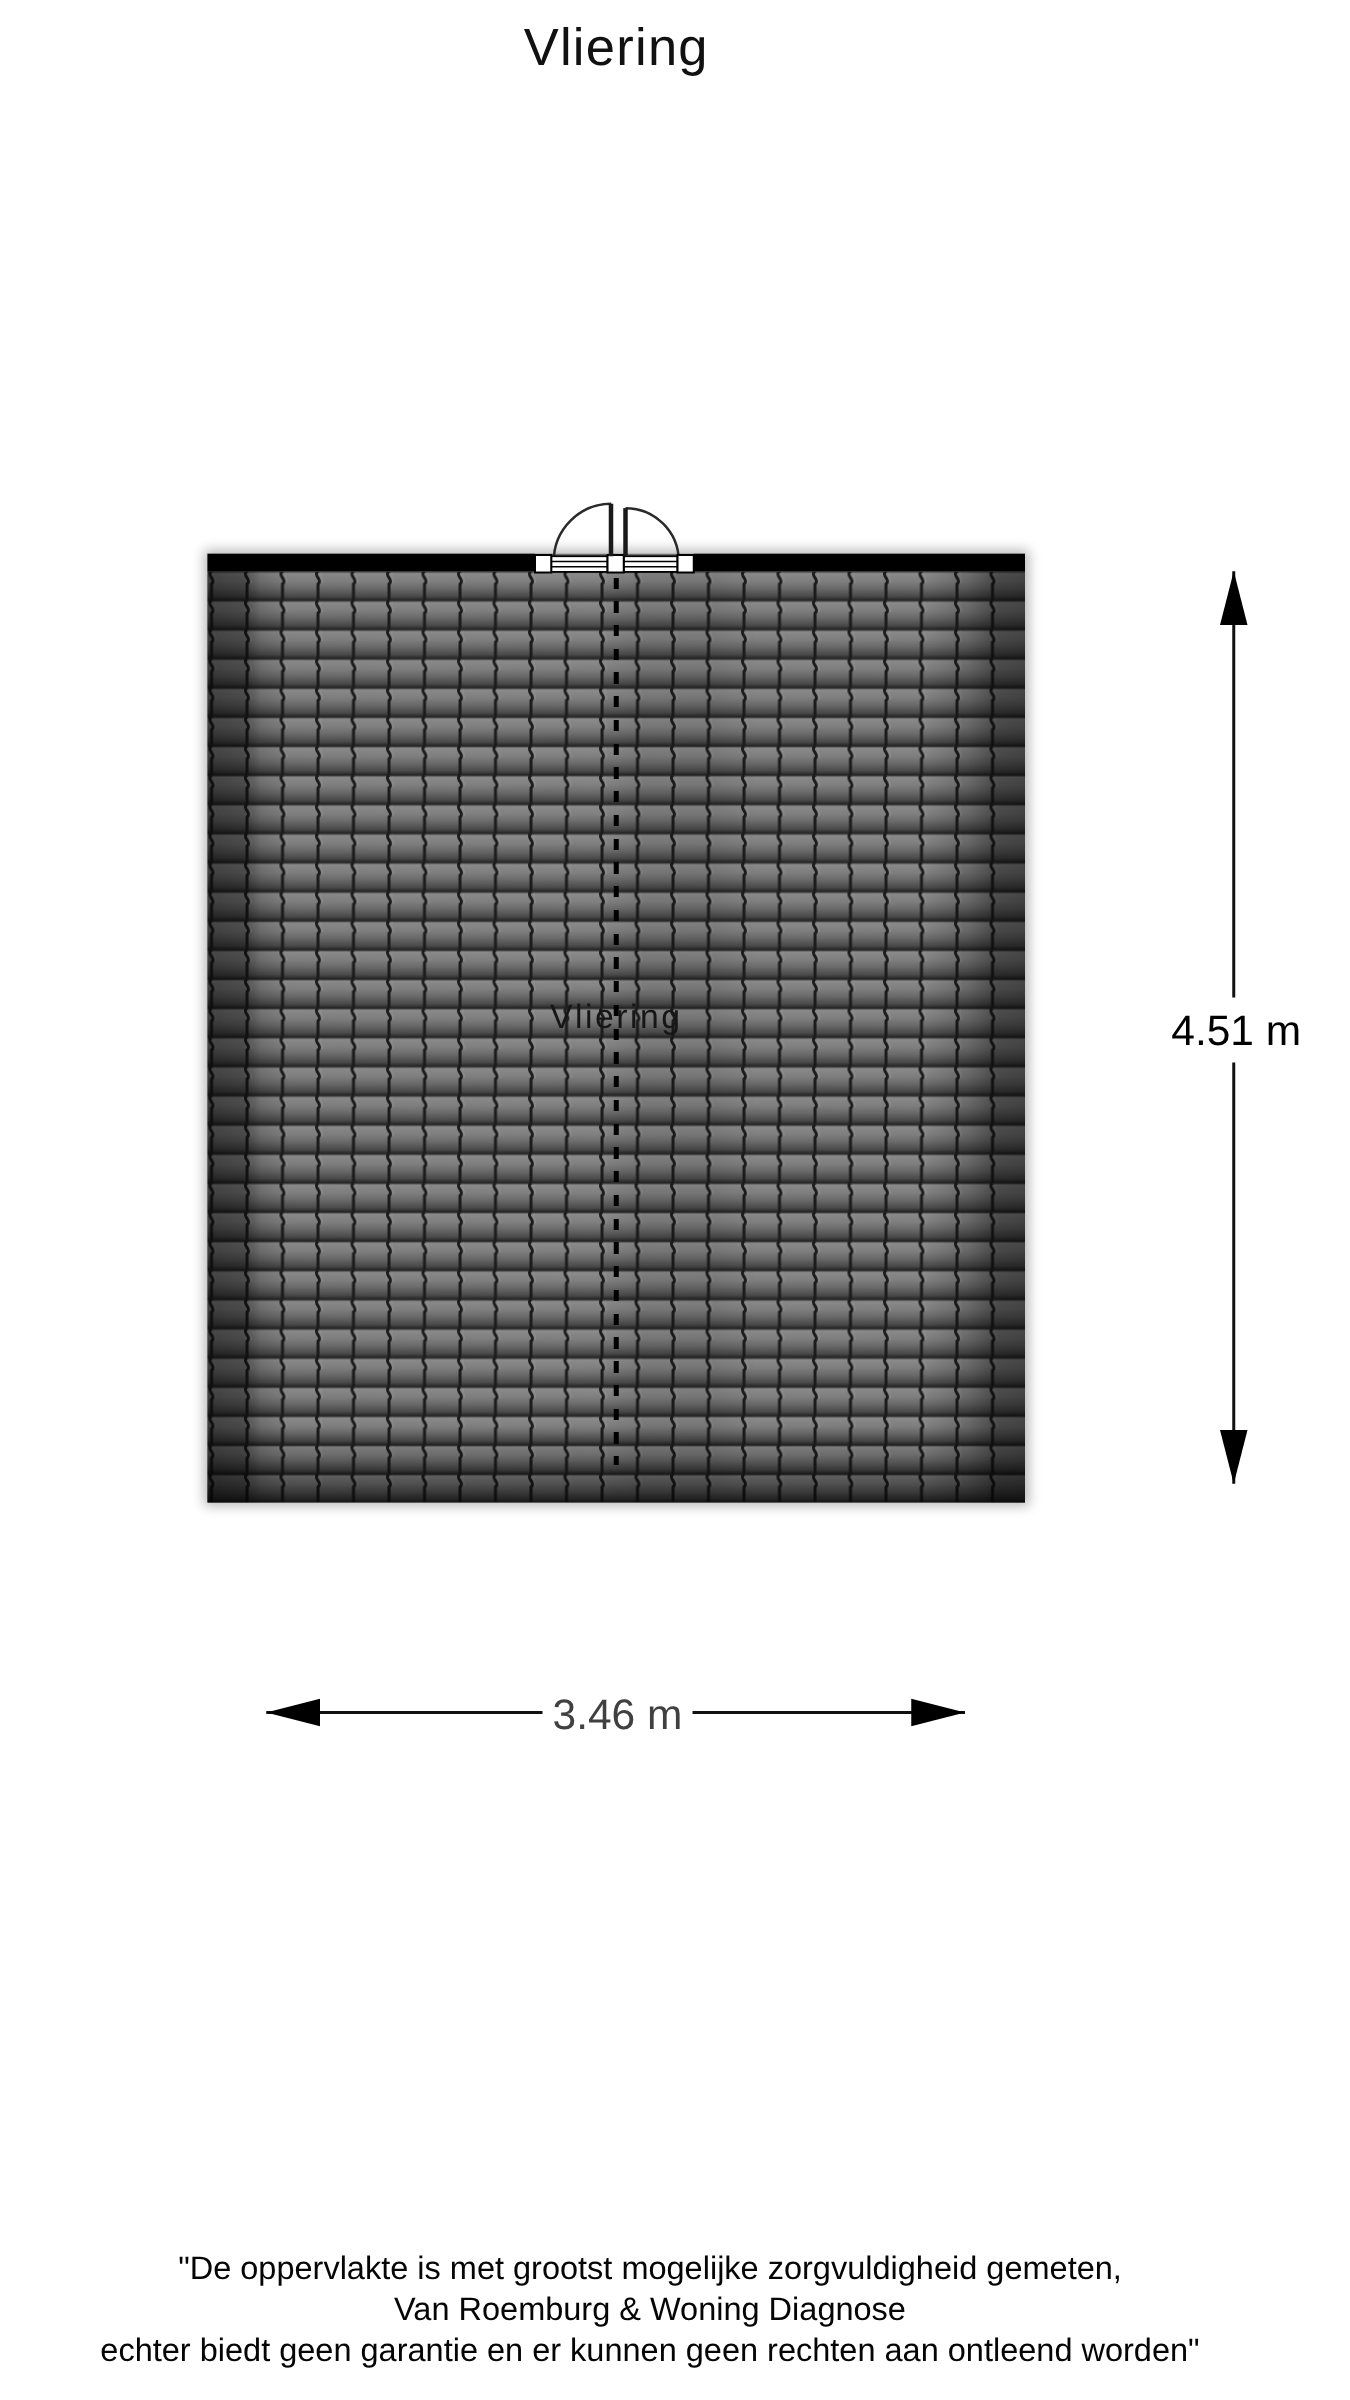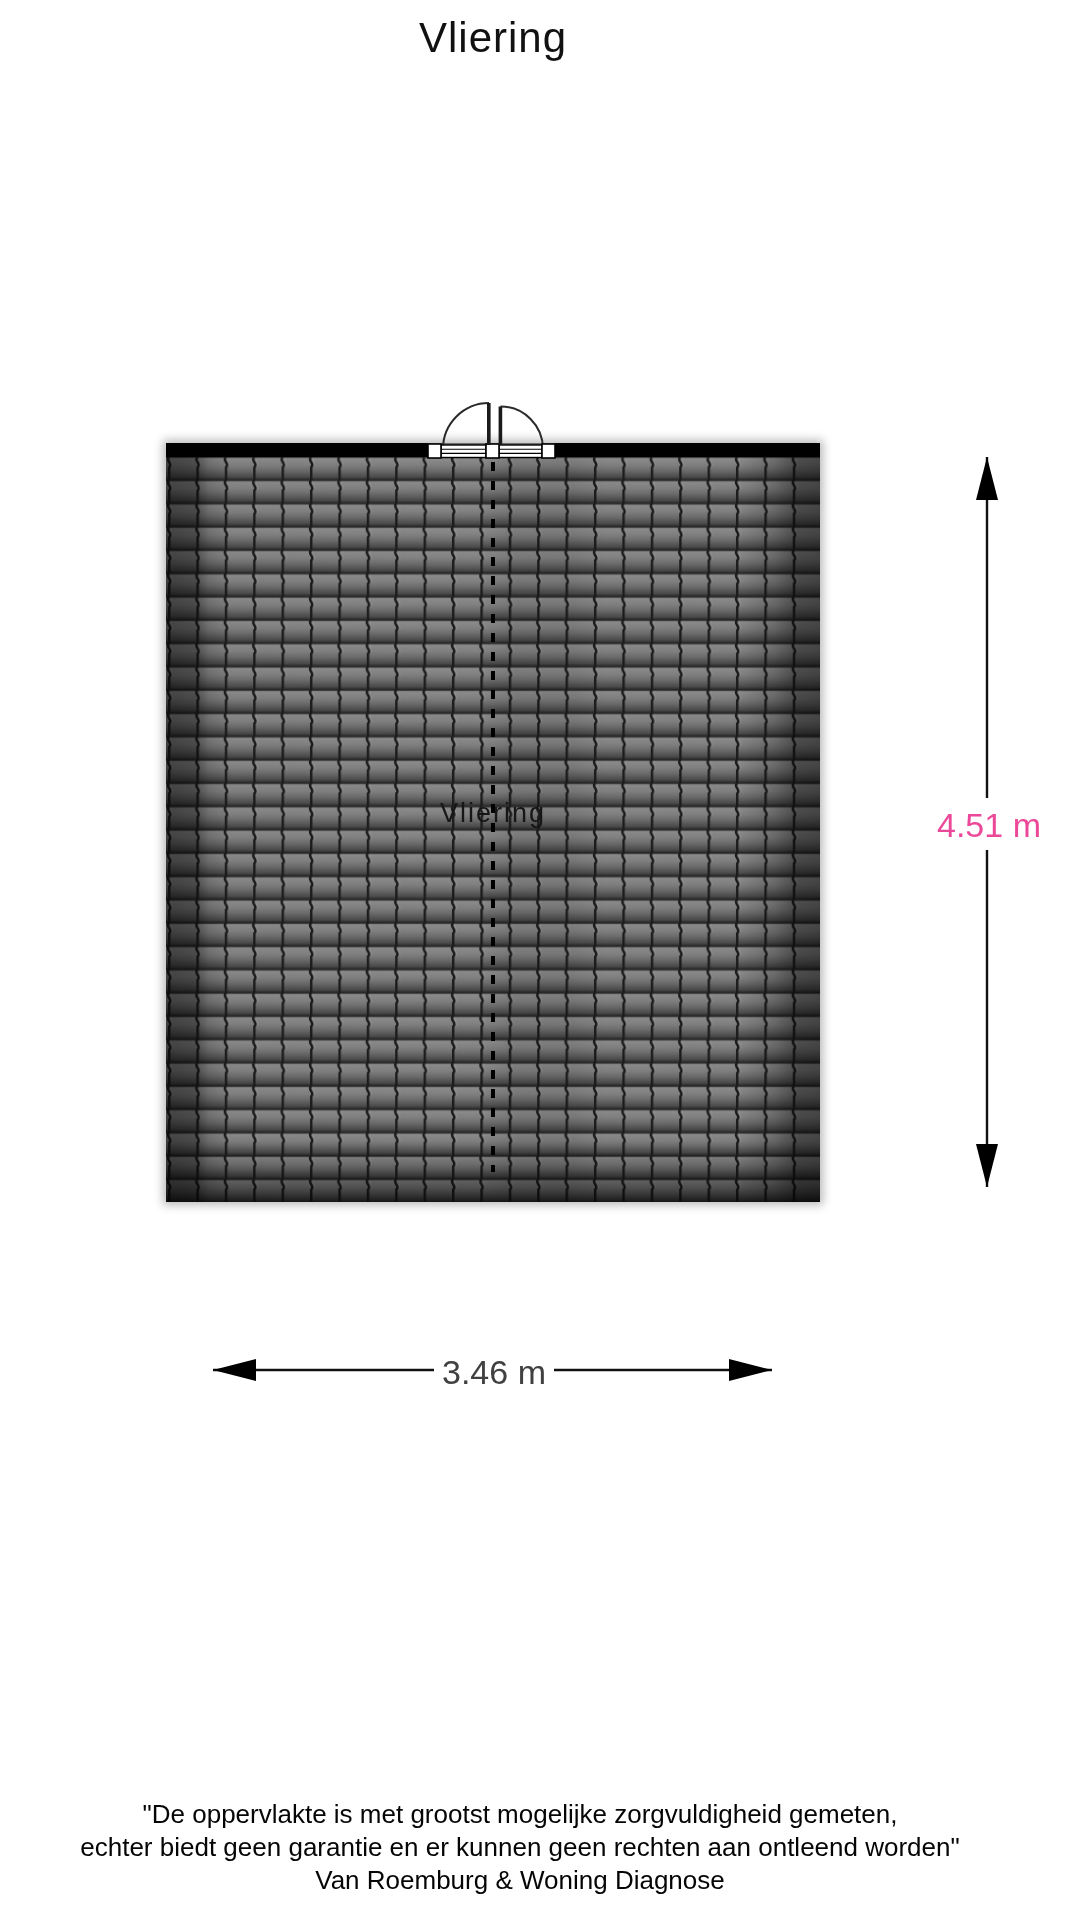--- a/index.html
+++ b/index.html
@@ -41,21 +41,21 @@
   .room-label{
     left:0;top:353px;width:654px;text-align:center;
     font-size:27px;line-height:34px;color:#161616;letter-spacing:2px;
   }
   
   .door-svg{left:426px;top:395px;width:132px;height:66px;}
   
   .vdim-svg{left:955px;top:450px;width:64px;height:745px;}
   .vdim-label{
     left:927px;top:806px;width:124px;text-align:center;
-    font-size:34px;line-height:38px;color:#ec4899;background:#fff;
+    font-size:34px;line-height:38px;color:#000000;background:#fff;
   }
   .hdim-svg{left:205px;top:1342px;width:580px;height:56px;}
   .hdim-label{
     left:434px;top:1352px;width:120px;text-align:center;
     font-size:34px;line-height:40px;color:#404040;background:#fff;
   }
   
   .disclaimer{
     left:0;top:1798px;width:1040px;text-align:center;
     font-size:26px;line-height:33px;color:#050505;
@@ -134,17 +134,17 @@
   <svg class="abs hdim-svg" width="580" height="56" viewBox="0 0 580 56" aria-hidden="true">
     <line x1="8" y1="28" x2="236" y2="28" stroke="#111" stroke-width="2.4"></line>
     <line x1="342" y1="28" x2="567" y2="28" stroke="#111" stroke-width="2.4"></line>
     <polygon points="8,28 51,17 51,39" fill="#000"></polygon>
     <polygon points="567,28 524,17 524,39" fill="#000"></polygon>
   </svg>
   <div class="abs hdim-label">3.46 m</div>
 
   <div class="abs disclaimer">
     <div>"De oppervlakte is met grootst mogelijke zorgvuldigheid gemeten,</div>
+    <div>Van Roemburg &amp; Woning Diagnose</div>
     <div>echter biedt geen garantie en er kunnen geen rechten aan ontleend worden"</div>
-    <div>Van Roemburg &amp; Woning Diagnose</div>
   </div>
 
 </div>
 
 </body></html>

